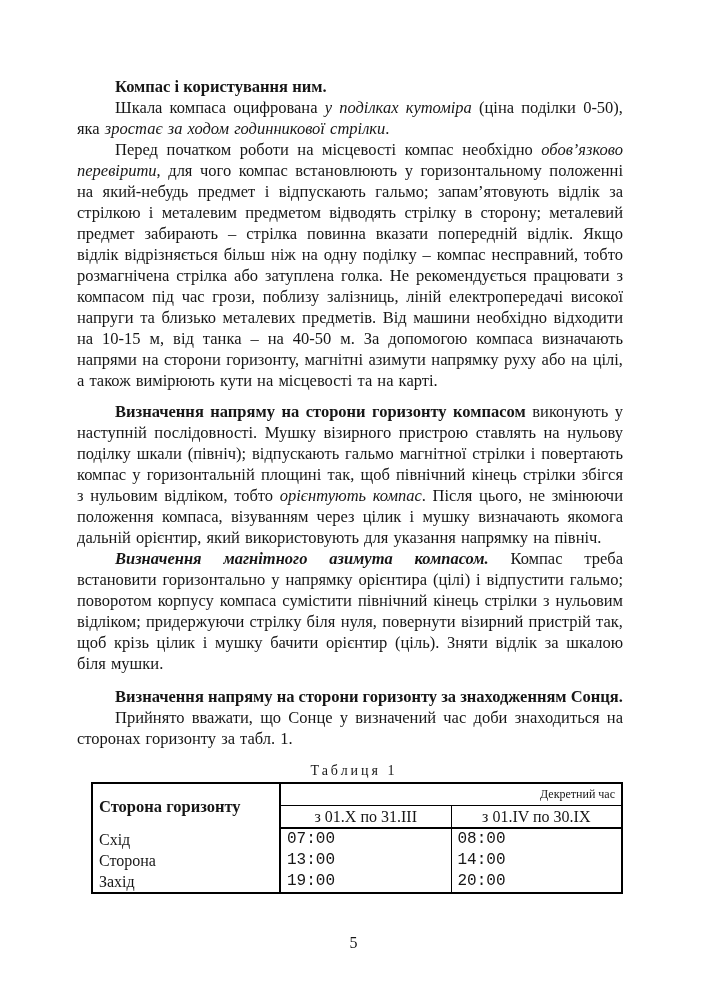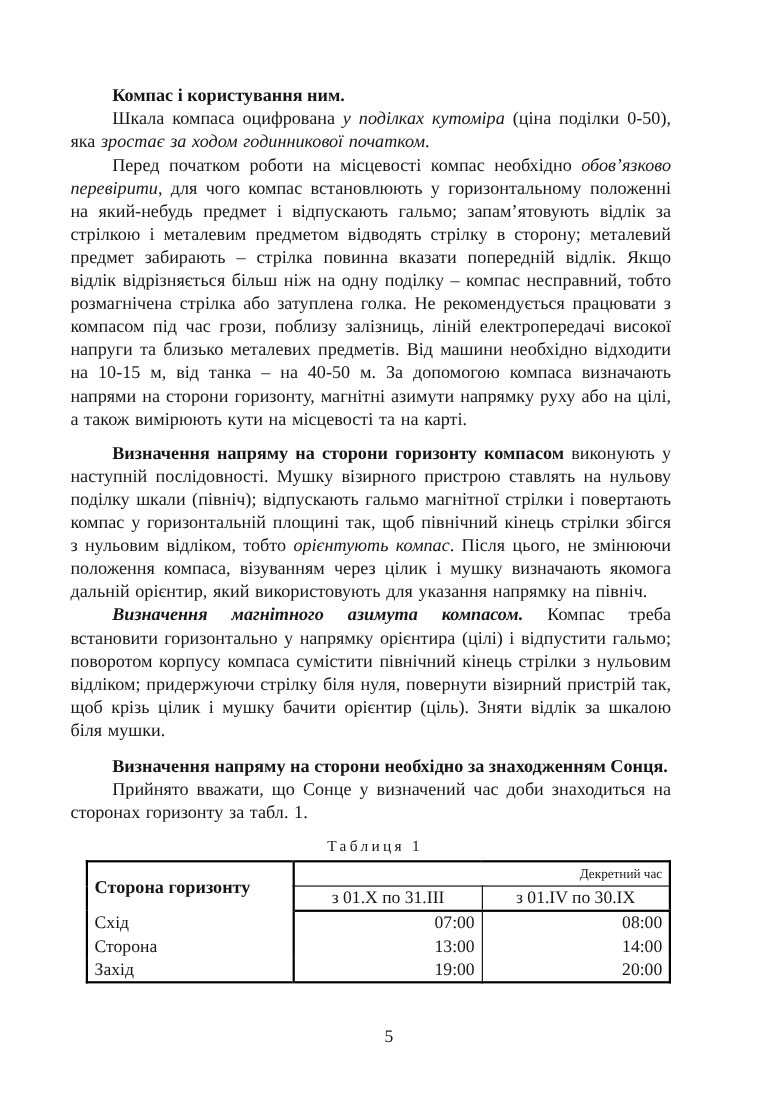--- a/index.html
+++ b/index.html
@@ -11,21 +11,21 @@
     position: relative;
     width: 707px;
     height: 1000px;
     background: #ffffff;
     color: #161616;
     font-family: "Liberation Serif", "DejaVu Serif", serif;
     overflow: hidden;
   }
   .content {
     position: absolute;
-    left: 64px;
+    left: 77px;
     top: 76px;
     width: 546px;
   }
   .para {
     margin: 0;
     font-size: 16.5px;
     line-height: 21px;
     text-align: justify;
     text-indent: 38px;
     word-spacing: 1px;
@@ -88,54 +88,54 @@
   th.period-header {
     font-weight: normal;
     text-align: center;
     border-bottom: 2px solid #000;
   }
   th.period-header.first { border-right: 1px solid #000; }
   td.side-cell {
     text-align: left;
     border-right: 2px solid #000;
   }
-  td.time-cell { text-align: right; }
+  td.time-cell { text-align: left; font-family: Liberation Mono, monospace; }
   td.time-cell.first { border-right: 1px solid #000; }
 
   .page-number {
     position: absolute;
     left: 0;
     right: 0;
     top: 934px;
     text-align: center;
     font-size: 16px;
     color: #161616;
   }
 </style>
 </head>
 <body>
 
 <div class="page">
   <div class="content">
 
     <p class="heading">Компас і користування ним.</p>
 
-    <p class="para"><span class="run">Шкала компаса оцифрована </span><span class="run it">у поділках кутоміра</span><span class="run"> (ціна поділки 0-50), яка </span><span class="run it">зростає за ходом годинникової початком</span><span class="run">.</span></p>
+    <p class="para"><span class="run">Шкала компаса оцифрована </span><span class="run it">у поділках кутоміра</span><span class="run"> (ціна поділки 0-50), яка </span><span class="run it">зростає за ходом годинникової стрілки</span><span class="run">.</span></p>
 
     <p class="para"><span class="run">Перед початком роботи на місцевості компас необхідно </span><span class="run it">обов’язково перевірити</span><span class="run">, для чого компас встановлюють у горизонтальному положенні на який-небудь предмет і відпускають гальмо; запам’ятовують відлік за стрілкою і металевим предметом відводять стрілку в сторону; металевий предмет забирають – стрілка повинна вказати попередній відлік. Якщо відлік відрізняється більш ніж на одну поділку – компас несправний, тобто розмагнічена стрілка або затуплена голка. Не рекомендується працювати з компасом під час грози, поблизу залізниць, ліній електропередачі високої напруги та близько металевих предметів. Від машини необхідно відходити на 10-15 м, від танка – на 40-50 м. За допомогою компаса визначають напрями на сторони горизонту, магнітні азимути напрямку руху або на цілі, а також вимірюють кути на місцевості та на карті.</span></p>
 
     <div class="gap-small"></div>
 
     <p class="para"><span class="run bd">Визначення напряму на сторони горизонту компасом</span><span class="run"> виконують у наступній послідовності. Мушку візирного пристрою ставлять на нульову поділку шкали (північ); відпускають гальмо магнітної стрілки і повертають компас у горизонтальній площині так, щоб північний кінець стрілки збігся з нульовим відліком, тобто </span><span class="run it">орієнтують компас</span><span class="run">. Після цього, не змінюючи положення компаса, візуванням через цілик і мушку визначають якомога дальній орієнтир, який використовують для указання напрямку на північ.</span></p>
 
     <p class="para"><span class="run bi">Визначення магнітного азимута компасом.</span><span class="run"> Компас треба встановити горизонтально у напрямку орієнтира (цілі) і відпустити гальмо; поворотом корпусу компаса сумістити північний кінець стрілки з нульовим відліком; придержуючи стрілку біля нуля, повернути візирний пристрій так, щоб крізь цілик і мушку бачити орієнтир (ціль). Зняти відлік за шкалою біля мушки.</span></p>
 
     <div class="gap-med"></div>
 
-    <p class="heading">Визначення напряму на сторони необхідно за знаходженням Сонця.</p>
+    <p class="heading">Визначення напряму на сторони горизонту за знаходженням Сонця.</p>
 
 
     <p class="para">Прийнято вважати, що Сонце у визначений час доби знаходиться на сторонах горизонту за табл. 1.</p>
 
     <div class="table-block">
       <div class="table-caption">Таблиця 1</div>
 
       <table class="decree">
         <colgroup>
           <col class="col-side">

